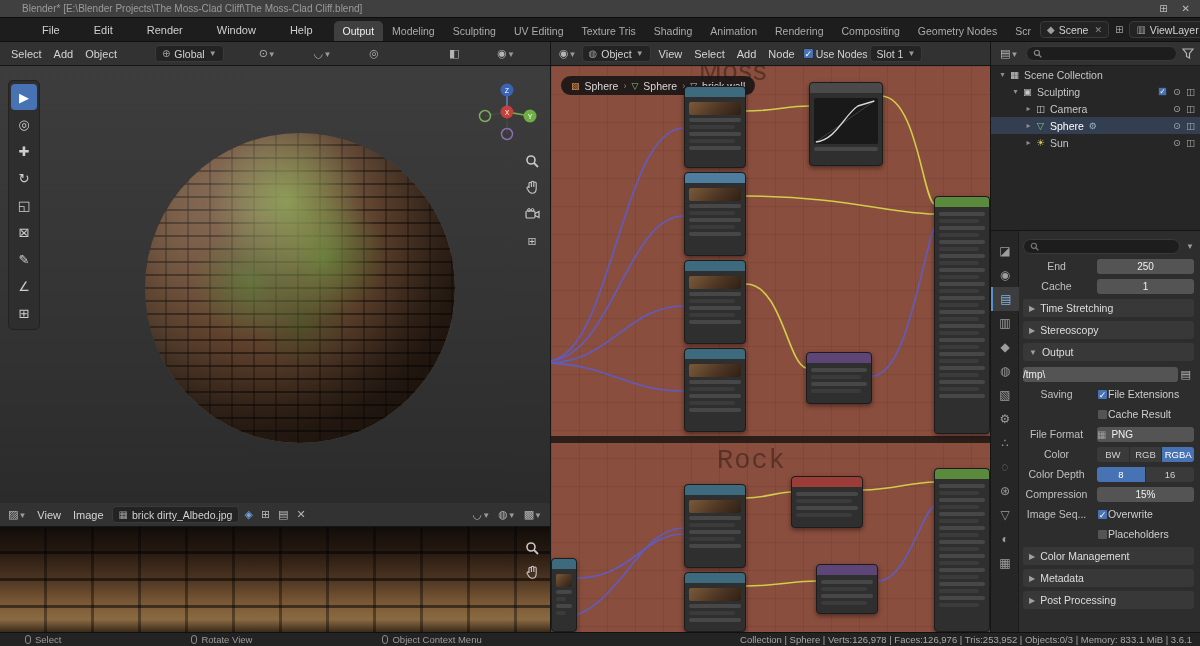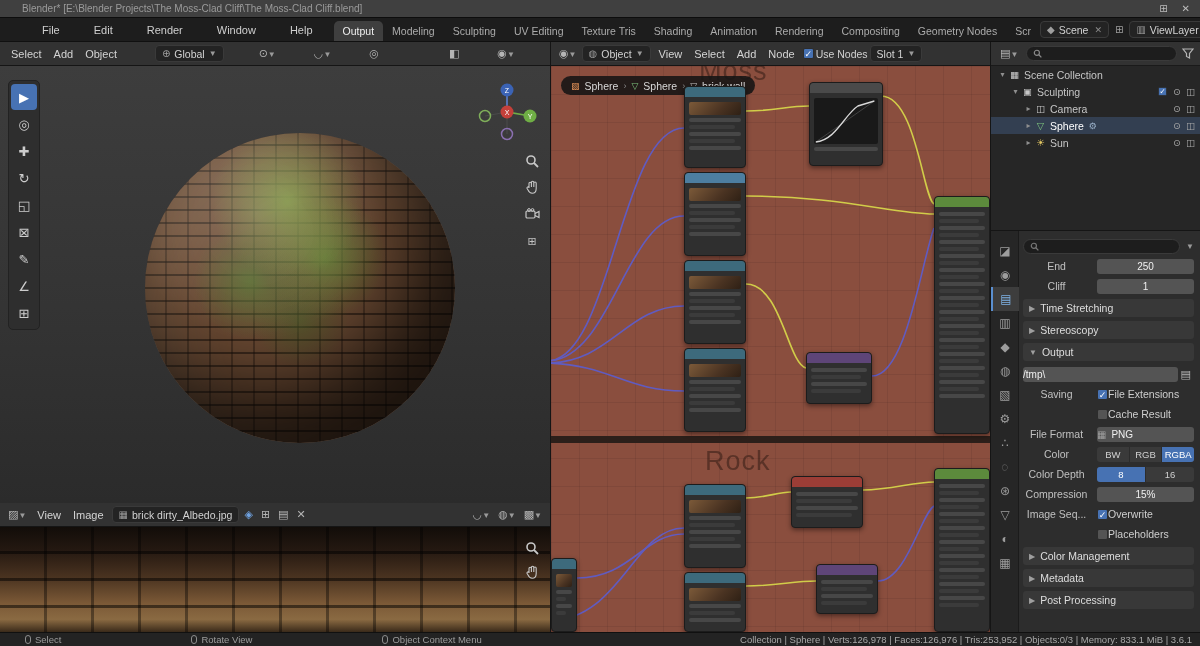--- a/index.html
+++ b/index.html
@@ -238,21 +238,21 @@
         <path d="M10,5.5 L14,3.5 V9.5 L10,7.5" fill="none" stroke="#c8c8c8" stroke-width="1.2"></path>
         <circle cx="4" cy="2" r="1.4" fill="none" stroke="#c8c8c8" stroke-width="1"></circle>
         <circle cx="7.5" cy="2" r="1.4" fill="none" stroke="#c8c8c8" stroke-width="1"></circle>
       </svg>
   </div>
   <div class="navic" style="top:166px">⊞</div>
 </div>
 
 <div id="node-canvas" class="panel">
   <div class="frame-label" style="left:148px; top:-10px;">Moss</div>
-  <div class="frame-label" style="left:154px; top:380px;">Rock</div>
+  <div class="frame-label" style="left:166px; top:380px;font-family:Liberation Mono, monospace;">Rock</div>
   <div id="frame-divider"></div>
   <svg id="wires" width="440" height="566">
     <g fill="none" stroke-width="1.6" opacity="0.92">
       <path d="M-4,295 C60,295 70,62 133,62" stroke="#5d5dcd"></path>
       <path d="M-4,295 C60,295 75,150 133,150" stroke="#5d5dcd"></path>
       <path d="M-4,297 C60,297 75,240 133,240" stroke="#5d5dcd"></path>
       <path d="M-4,297 C60,299 75,325 133,325" stroke="#5d5dcd"></path>
       <path d="M195,45 C225,45 235,40 258,40" stroke="#d8d84a"></path>
       <path d="M330,30 C365,30 372,132 383,138" stroke="#d8d84a"></path>
       <path d="M195,130 C290,130 342,148 383,148" stroke="#d8d84a"></path>
@@ -563,21 +563,21 @@
           </svg>
       </span>
       <span class="chev" style="margin-left:6px">▼</span>
     </div>
 
     <div class="prow">
       <span class="plabel">End</span>
       <span class="pfield">250</span>
     </div>
     <div class="prow">
-      <span class="plabel">Cliff</span>
+      <span class="plabel">Cache</span>
       <span class="pfield">1</span>
     </div>
 
     <div class="psec">
       <span class="arr">▶</span>
       <span>Time Stretching</span>
     </div>
     <div class="psec">
       <span class="arr">▶</span>
       <span>Stereoscopy</span>

